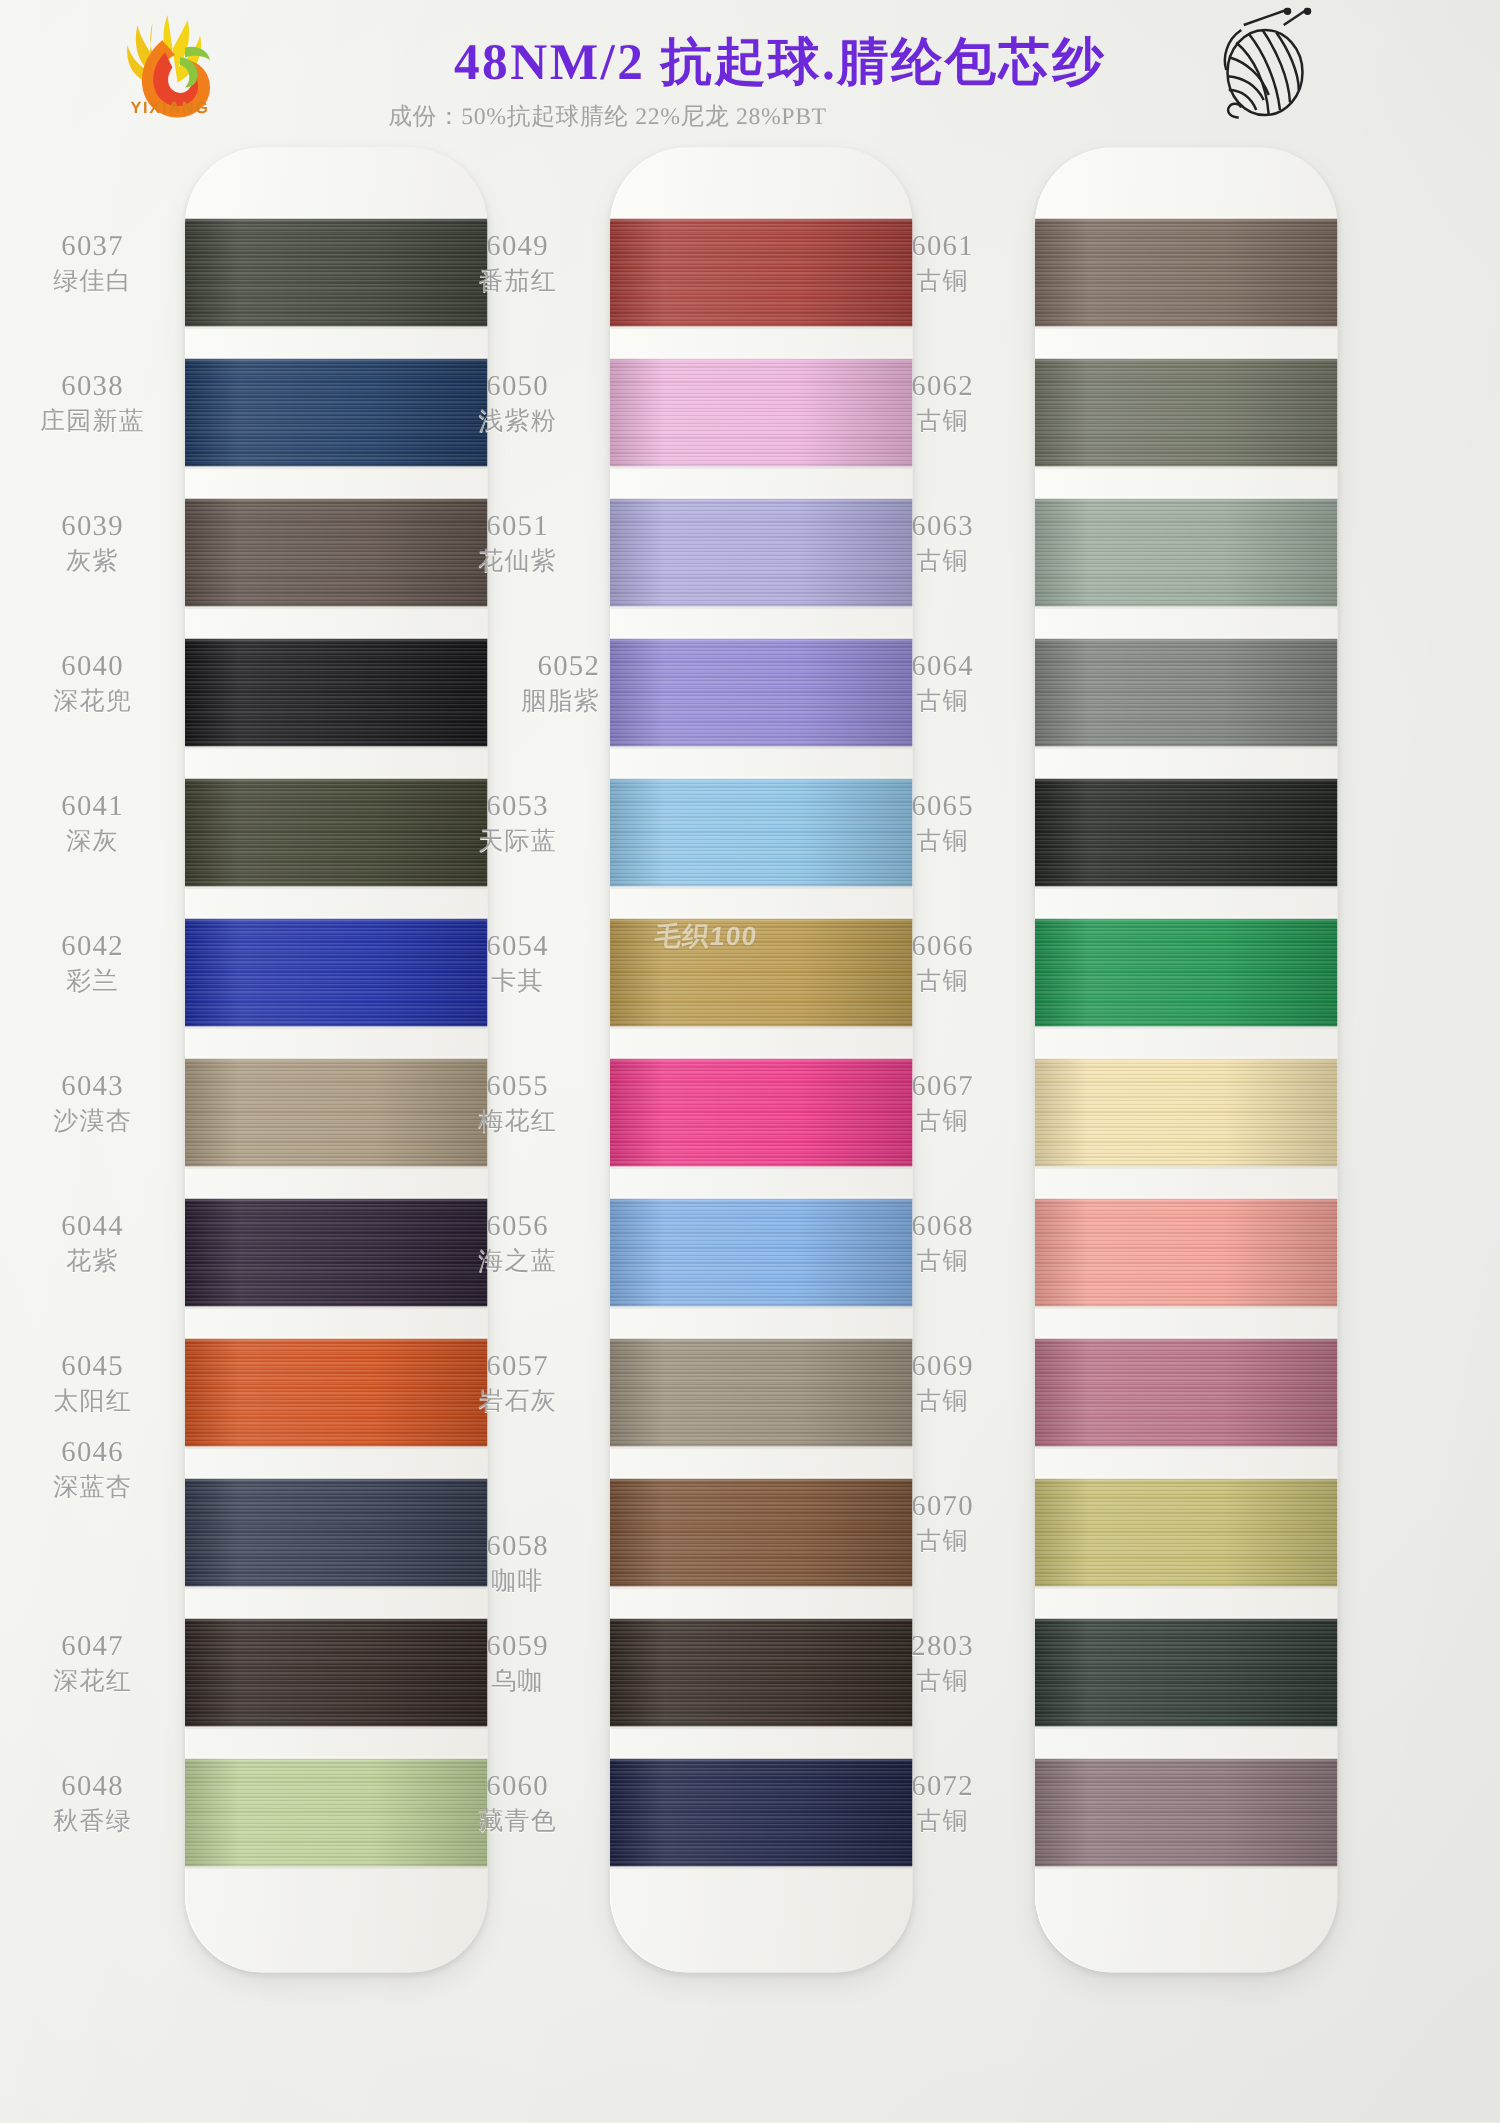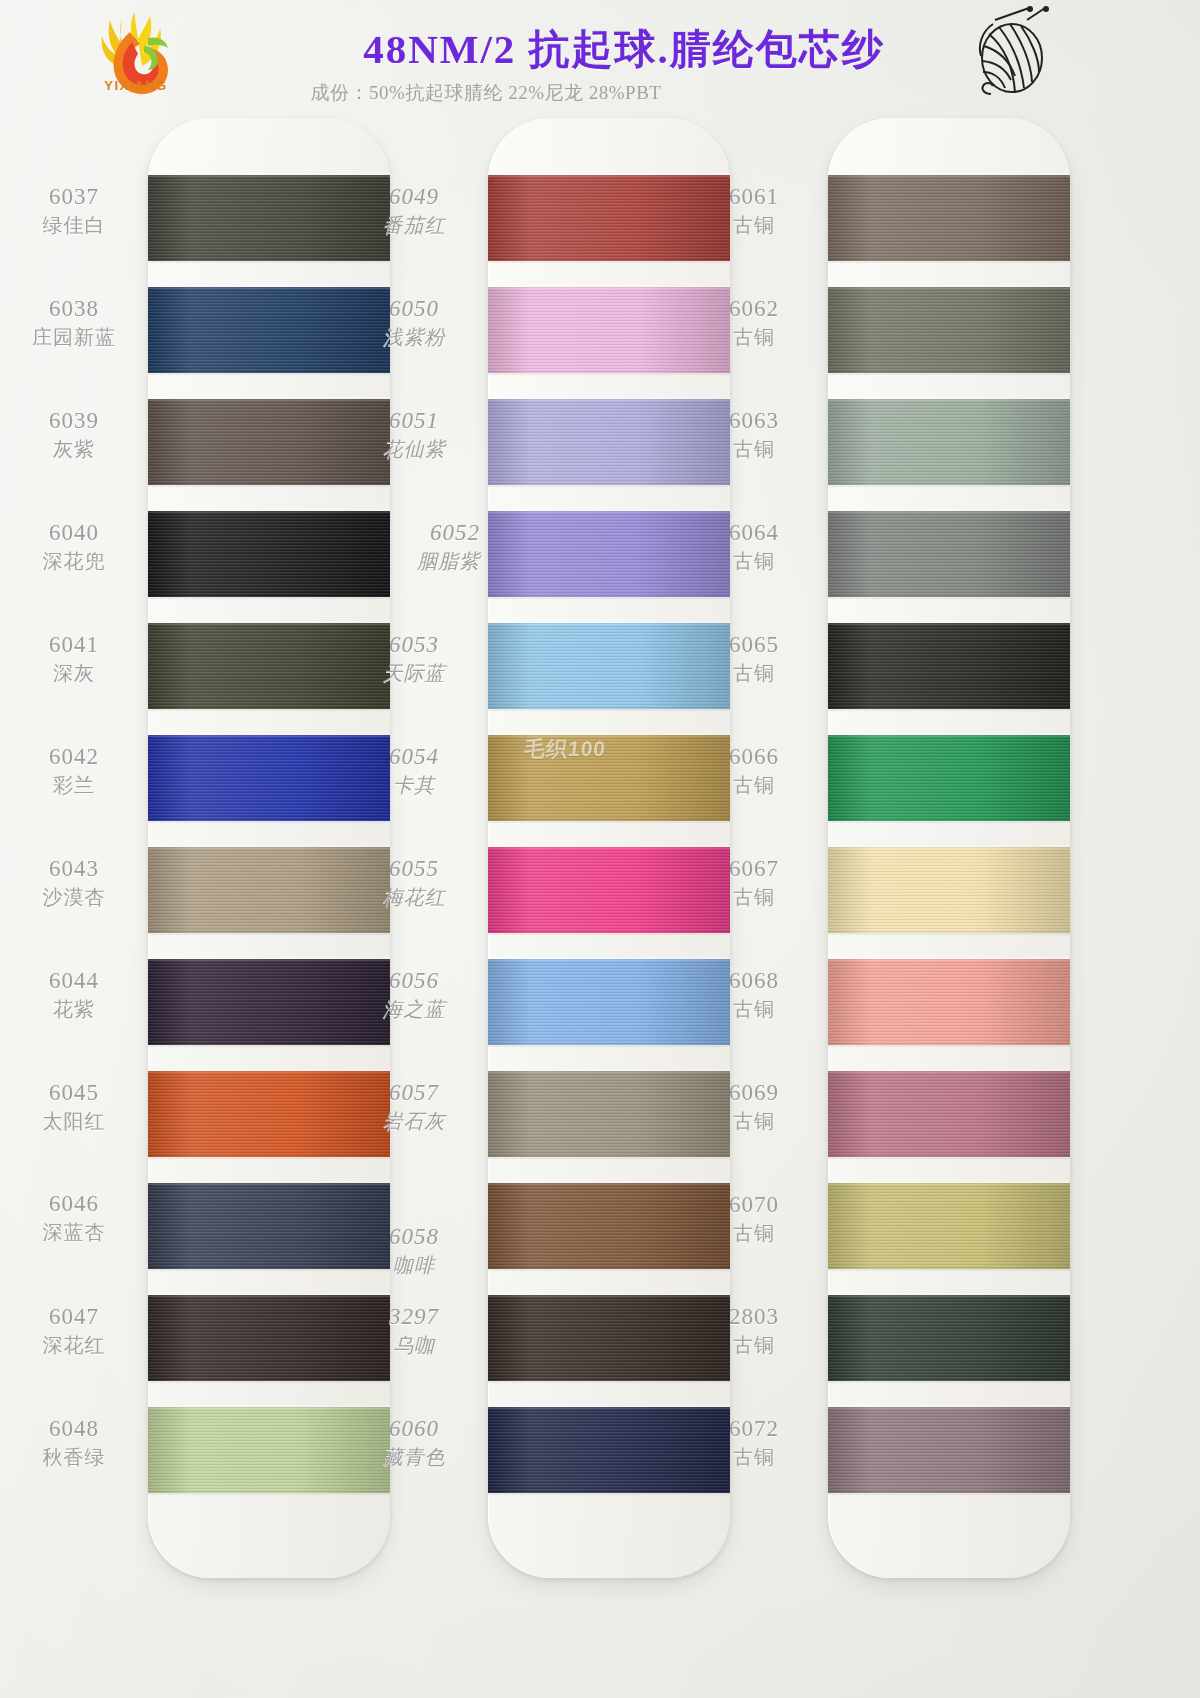--- a/index.html
+++ b/index.html
@@ -93,21 +93,21 @@
   .labels{position:absolute;top:0;left:0;width:1200px;height:1698px;z-index:6;}
   .lbl{
     position:absolute;width:132px;text-align:center;
     color:#9c9c9c;
     text-shadow:0 1px 0 rgba(255,255,255,.9);
     font-family:"Liberation Serif", serif;
   }
   .lbl .code{font-size:23px;letter-spacing:1px;line-height:28px;display:block;}
   .lbl .name{font-size:20px;letter-spacing:1px;line-height:28px;display:block;color:#a0a0a0;}
   .lbl.c1{left:8px;}
-  .lbl.c2{left:348px;font-style:italic;}
+  .lbl.c2{left:348px;}
   .lbl.c3{left:688px;}
 
   
   .watermark{
     position:absolute;left:524px;top:735px;z-index:7;
     font-family:"Liberation Sans", sans-serif;
     font-size:21px;font-weight:700;color:rgba(255,255,255,.55);
     letter-spacing:1px;
     text-shadow:0 1px 2px rgba(0,0,0,.10);
     transform:skewX(-6deg);
@@ -418,21 +418,21 @@
       <span class="name">沙漠杏</span>
     </div>
     <div class="lbl c1" style="top: 967px;">
       <span class="code">6044</span>
       <span class="name">花紫</span>
     </div>
     <div class="lbl c1" style="top: 1079px;">
       <span class="code">6045</span>
       <span class="name">太阳红</span>
     </div>
-    <div class="lbl c1" style="top: 1190px;">
+    <div class="lbl c1" style="top: 1148px;">
       <span class="code">6046</span>
       <span class="name">深蓝杏</span>
     </div>
     <div class="lbl c1" style="top: 1303px;">
       <span class="code">6047</span>
       <span class="name">深花红</span>
     </div>
     <div class="lbl c1" style="top: 1415px;">
       <span class="code">6048</span>
       <span class="name">秋香绿</span>
@@ -471,21 +471,21 @@
     </div>
     <div class="lbl c2" style="top: 1079px;">
       <span class="code">6057</span>
       <span class="name">岩石灰</span>
     </div>
     <div class="lbl c2" style="top: 1191px; margin-top: 32px;">
       <span class="code">6058</span>
       <span class="name">咖啡</span>
     </div>
     <div class="lbl c2" style="top: 1303px;">
-      <span class="code">3297</span>
+      <span class="code">6059</span>
       <span class="name">乌咖</span>
     </div>
     <div class="lbl c2" style="top: 1415px; text-align: center;">
       <span class="code">6060</span>
       <span class="name">藏青色</span>
     </div>
     <div class="lbl c3" style="top: 183px;">
       <span class="code">6061</span>
       <span class="name">古铜</span>
     </div>

